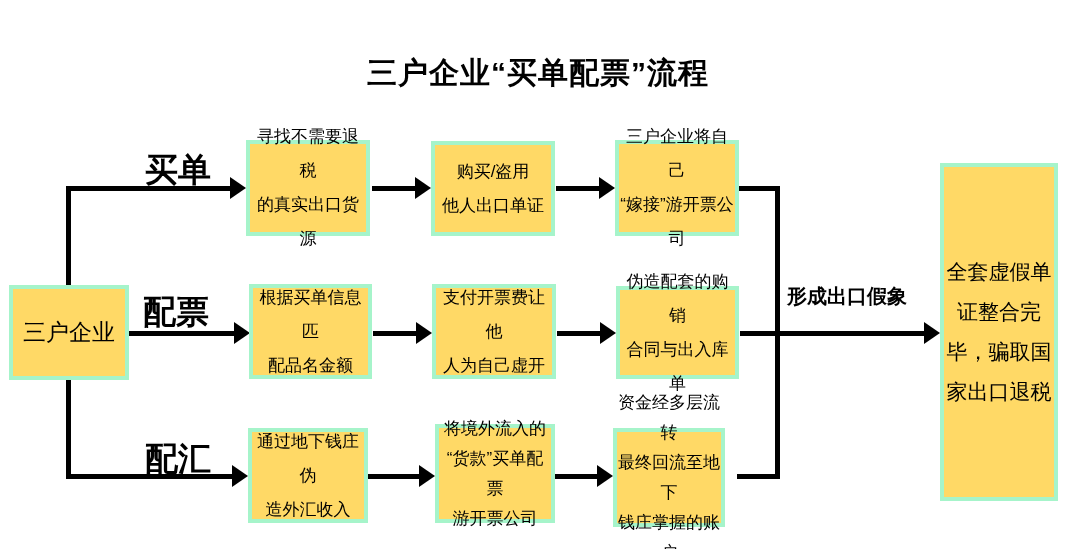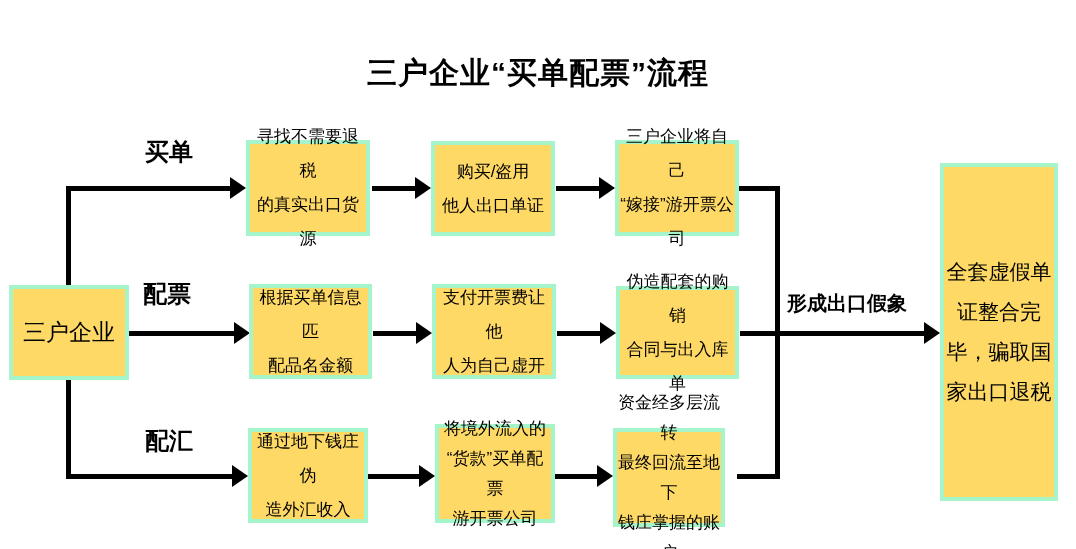--- a/index.html
+++ b/index.html
@@ -14,22 +14,22 @@
   .node{
     position:absolute;box-sizing:border-box;
     background:var(--node-fill,#FFD966);
     border:4px solid var(--node-border,#A6F4CA);
     display:flex;align-items:center;justify-content:center;text-align:center;
   }
   .node-text{white-space:pre-line;font-size:17px;line-height:34px;}
   .node.source .node-text{font-size:23px;line-height:1.4;}
   .node.result .node-text{font-size:21px;line-height:40px;}
   .node.tight .node-text{line-height:30px;}
-  .branch-label{position:absolute;font-size:24px;font-weight:bold;}
-  .merge-label{position:absolute;font-size:20px;font-weight:bold;margin-top:7px;}
+  .branch-label{position:absolute;font-size:33px;font-weight:bold;margin-top:12px;}
+  .merge-label{position:absolute;font-size:20px;font-weight:bold;}
   .hline{position:absolute;height:5px;background:var(--connector,#000);}
   .vline{position:absolute;width:5px;background:var(--connector,#000);}
   .ah{
     position:absolute;width:0;height:0;
     border-top:11px solid transparent;border-bottom:11px solid transparent;
     border-left:16px solid var(--connector,#000);
   }
 </style>
 </head>
 <body>

